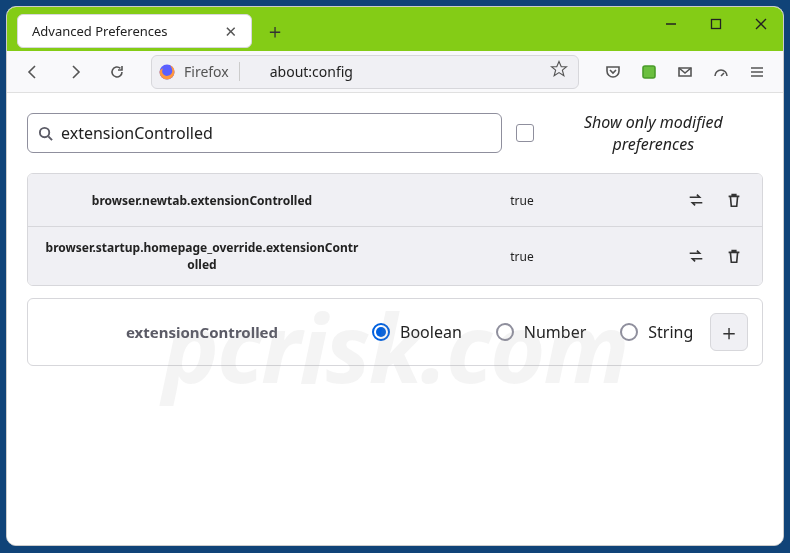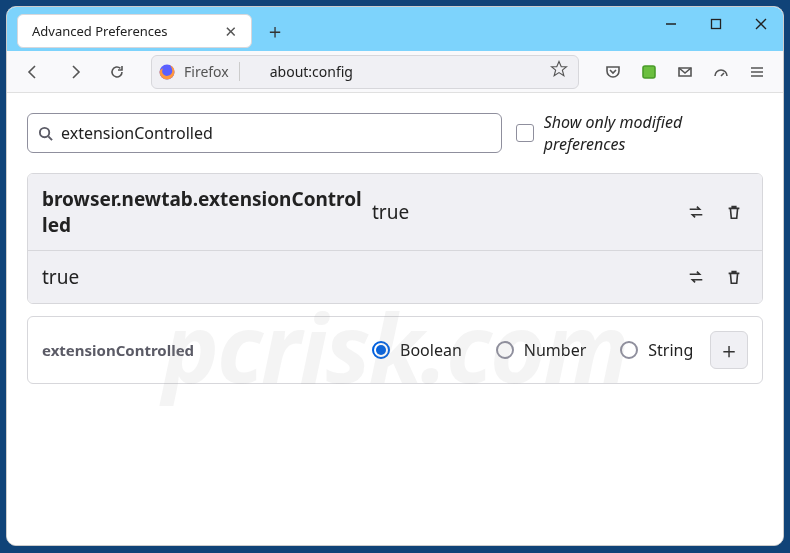--- a/index.html
+++ b/index.html
@@ -1,45 +1,45 @@
 <!DOCTYPE html>
 <html><head>
 <meta charset="utf-8">
 <style>
 * { box-sizing: border-box; margin: 0; padding: 0; font-family: system-ui, -apple-system, "Segoe UI", sans-serif; }
 body { width: 790px; height: 553px; background: #104378; display: flex; align-items: flex-start; justify-content: center; padding: 6px; }
 .window { width: 778px; height: 540px; background: #fff; border-radius: 10px; overflow: hidden; border: 1px solid #ccc; display: flex; flex-direction: column; position: relative; }
-.titlebar { height: 44px; display: flex; align-items: flex-start; background: #7dd3fc; }
+.titlebar { height: 44px; display: flex; align-items: flex-start; background: #84cc16; }
 .tabs-area { display: flex; align-items: center; padding: 7px 0 0 10px; flex: 1; }
 .tab { display: flex; align-items: center; background: #fff; border: 1px solid #d7d7db; border-radius: 6px; padding: 6px 10px 6px 14px; width: 235px; height: 34px; font-size: 13px; color: #222; }
 .tab .tab-title { flex: 1; overflow: hidden; text-overflow: ellipsis; white-space: nowrap; }
 .tab .close { color: #555; font-size: 15px; cursor: pointer; padding: 2px 4px; }
 .newtab-btn { width: 30px; height: 30px; display: flex; align-items: center; justify-content: center; color: #333; font-size: 20px; margin-left: 8px; border-radius: 4px; cursor: pointer; }
 .winctrls { display: flex; margin-left: auto; }
 .winctrl { width: 45px; height: 34px; display: flex; align-items: center; justify-content: center; color: #222; }
 .winctrl svg { width: 12px; height: 12px; }
 .toolbar { height: 42px; display: flex; align-items: center; padding: 0 10px; gap: 10px; background: #f9f9fb; border-bottom: 1px solid #e0e0e0; }
 .tbtn { width: 32px; height: 32px; display: flex; align-items: center; justify-content: center; border-radius: 4px; color: #555; cursor: pointer; }
 .tbtn svg { width: 16px; height: 16px; stroke: currentColor; fill: none; stroke-width: 1.6; }
 .urlbar { flex: 1; display: flex; align-items: center; background: #f0f0f4; border: 1px solid #d7d7db; border-radius: 6px; height: 34px; padding: 0 10px 0 6px; margin: 0 8px; gap: 8px; }
 .urlbar .fx-icon { width: 18px; height: 18px; }
 .urlbar .identity { font-size: 14px; color: #555; border-right: 1px solid #ccc; padding-right: 10px; }
 .urlbar .addr { font-size: 14px; color: #222; flex: 1; margin-left: 22px; }
 .urlbar .bookmark { color: #555; }
 .tool-icons { display: flex; gap: 4px; }
 .tool-icons .tbtn.green svg { fill: #6bbf3f; stroke: #4a9c2a; }
-.content { flex: 1; background: #fff; padding: 18px 20px 20px 20px; position: relative; }
+.content { flex: 1; background: #fff; padding: 18px 20px 20px 20px; position: relative; text-align: center; }
 .searchrow { display: flex; gap: 14px; align-items: center; margin-bottom: 18px; }
 .searchbox { flex: 0 0 475px; height: 40px; border: 1px solid #8f8f9d; border-radius: 6px; display: flex; align-items: center; padding: 0 10px; gap: 8px; }
 .searchbox svg { width: 15px; height: 15px; stroke: #5b5b66; fill: none; stroke-width: 2; }
 .searchbox .stext { font-size: 16px; color: #222; }
 .chk-row { display: flex; align-items: center; gap: 10px; font-size: 16px; color: #222; font-style: italic; }
 .checkbox { width: 18px; height: 18px; border: 1.5px solid #8f8f9d; border-radius: 3px; }
 .results { border: 1px solid #d7d7db; border-radius: 6px; overflow: hidden; }
-.prefrow { display: flex; align-items: center; padding: 12px 14px; gap: 10px; background: #f0f0f4; font-size: 19px; }
+.prefrow { display: flex; align-items: center; padding: 12px 14px; gap: 10px; background: #f0f0f4; font-size: 12px; }
 .prefrow + .prefrow { border-top: 1px solid #d7d7db; }
 .prefname { font-weight: 700; color: #222; width: 320px; word-break: break-word; }
 .prefval { font-weight: 400; color: #222; flex: 1; }
 .rowbtns { display: flex; gap: 10px; }
 .iconbtn { width: 28px; height: 28px; display: flex; align-items: center; justify-content: center; color: #333; cursor: pointer; border-radius: 4px; }
 .iconbtn svg { width: 18px; height: 18px; fill: none; stroke: currentColor; stroke-width: 1.8; }
 .addrow { display: flex; align-items: center; padding: 14px; gap: 10px; border: 1px solid #d7d7db; border-radius: 6px; margin-top: 12px; font-size: 15px; }
 .addrow .addname { font-weight: 700; color: #5b5b66; width: 320px; }
 .radios { display: flex; gap: 34px; flex: 1; align-items: center; }
 .radio { display: flex; align-items: center; gap: 10px; color: #222; font-size: 16px; }
@@ -172,20 +172,21 @@
               </svg>
           </div>
           <div class="iconbtn">
             <svg viewBox="0 0 20 20">
                 <path d="M4 6h12M8 6V4h4v2M6 6l1 11h6l1-11"></path>
               </svg>
           </div>
         </div>
       </div>
       <div class="prefrow">
+        <div class="prefname">browser.startup.homepage_override.extensionControlled</div>
         <div class="prefval">true</div>
         <div class="rowbtns">
           <div class="iconbtn">
             <svg viewBox="0 0 20 20">
                 <path d="M3 7h11l-3-3M17 13H6l3 3"></path>
               </svg>
           </div>
           <div class="iconbtn">
             <svg viewBox="0 0 20 20">
                 <path d="M4 6h12M8 6V4h4v2M6 6l1 11h6l1-11"></path>

